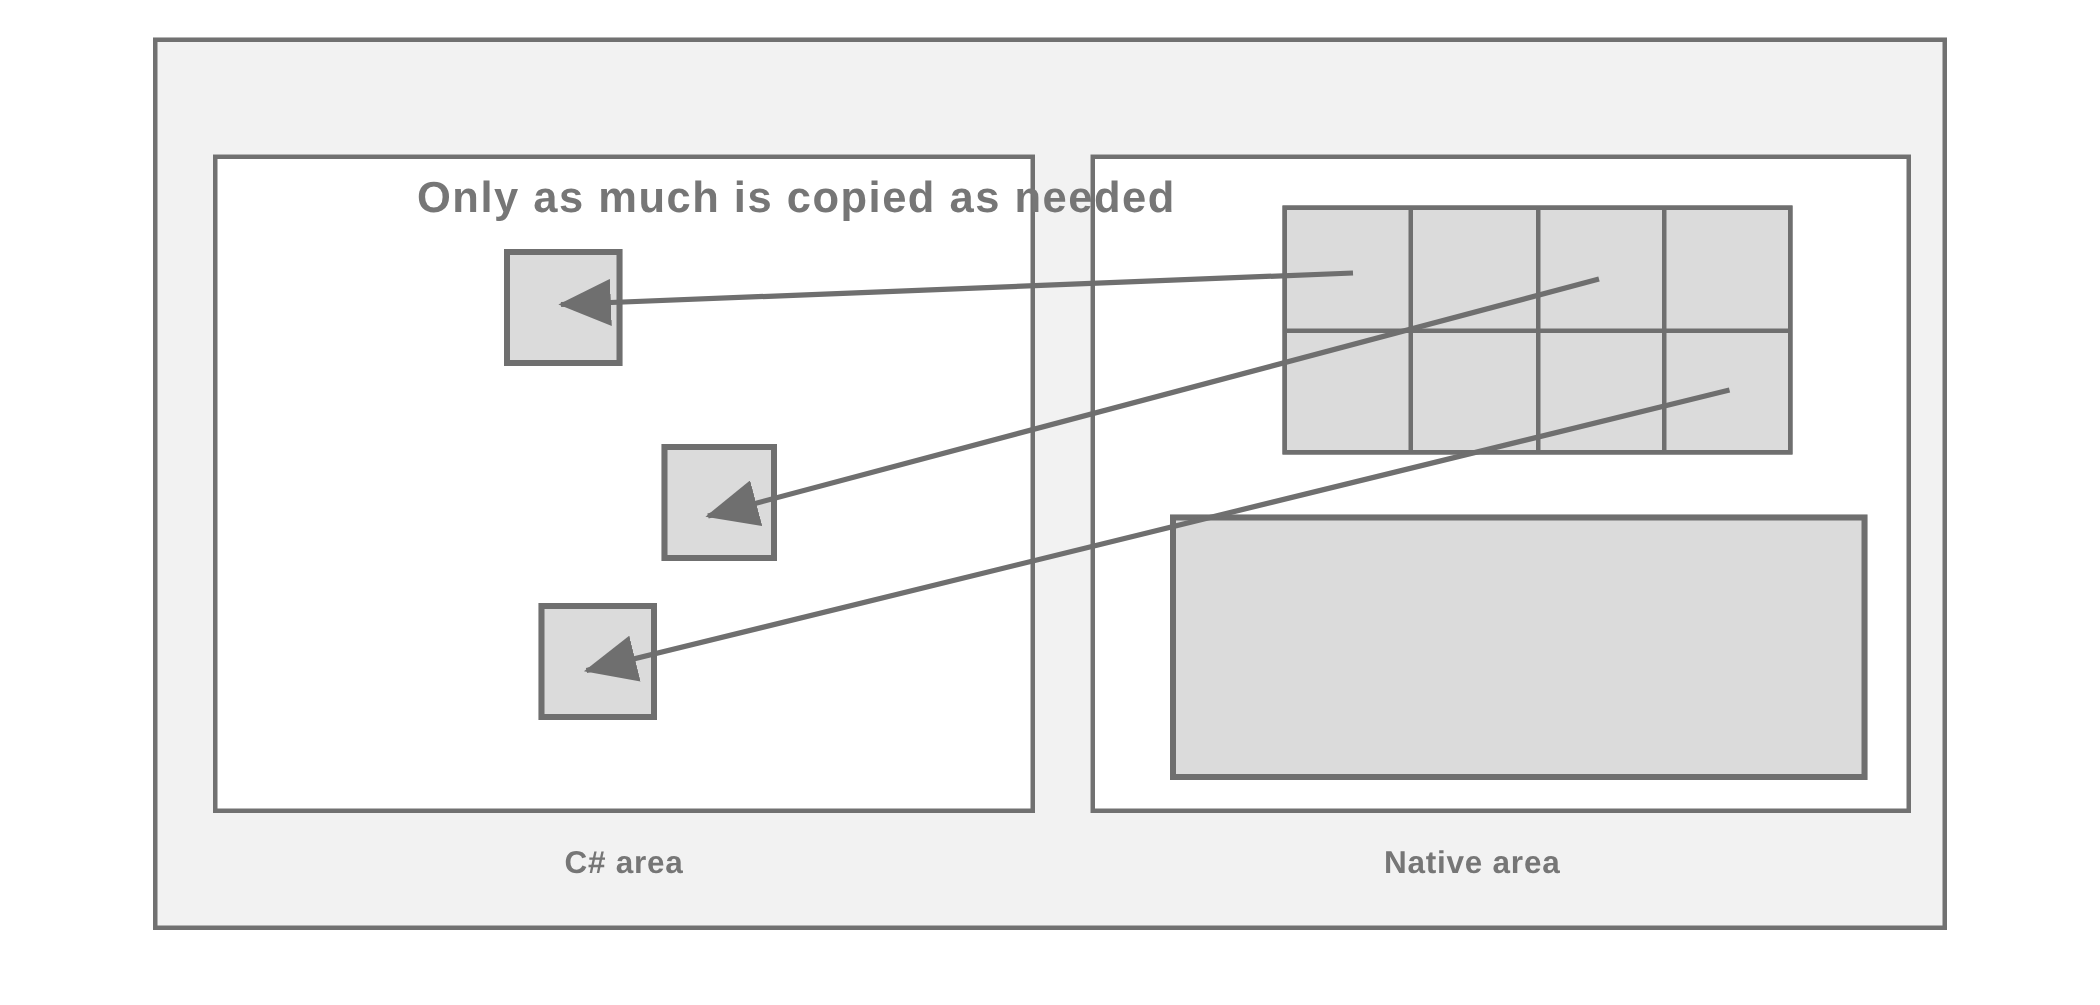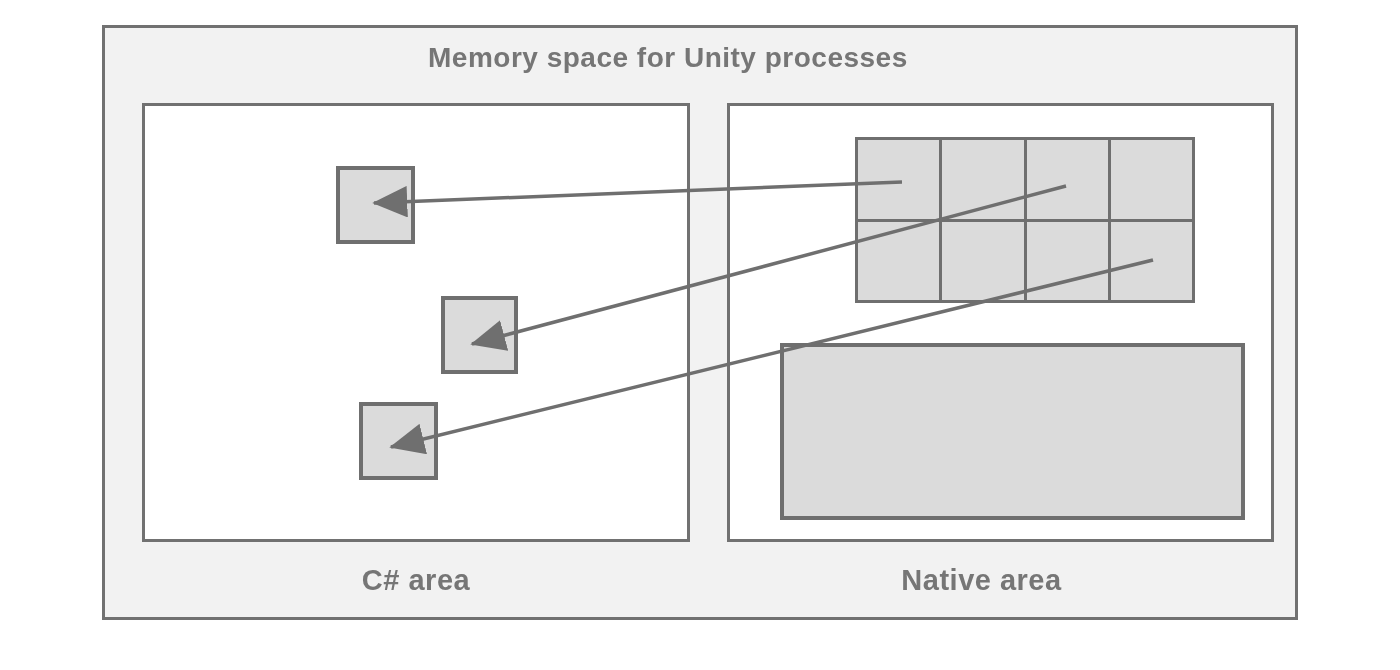--- a/index.html
+++ b/index.html
@@ -60,21 +60,21 @@
     font-weight: bold;
     color: var(--text);
     letter-spacing: 1px;
     white-space: nowrap;
     z-index: 5;
   }
 
   .area-label {
     position: absolute;
     top: 564px;
-    font-size: 29px;
+    font-size: 21px;
     font-weight: bold;
     color: var(--text);
     letter-spacing: 0.5px;
     text-align: center;
     white-space: nowrap;
     z-index: 5;
   }
   .area-label.csharp { left: 142px; width: 548px; }
   .area-label.native { left: 708px; width: 547px; }
 
@@ -111,25 +111,25 @@
     stroke-width: 3.5;
   }
 </style>
 </head>
 <body>
 
 <div class="stage">
 
   <div class="outer-box"></div>
 
-  <div class="diagram-title">Memory space for Unity processes</div>
 
   <div class="inner-box left"></div>
   <div class="inner-box right"></div>
 
+  <div class="caption">Only as much is copied as needed</div>
 
   <div class="area-label csharp">C# area</div>
 
   <div class="area-label native">Native area</div>
 
   <div>
       <div class="block" style="left: 336px; top: 166px; width: 79px; height: 78px;"></div>
       <div class="block" style="left: 441px; top: 296px; width: 77px; height: 78px;"></div>
       <div class="block" style="left: 359px; top: 402px; width: 79px; height: 78px;"></div>
     </div>

